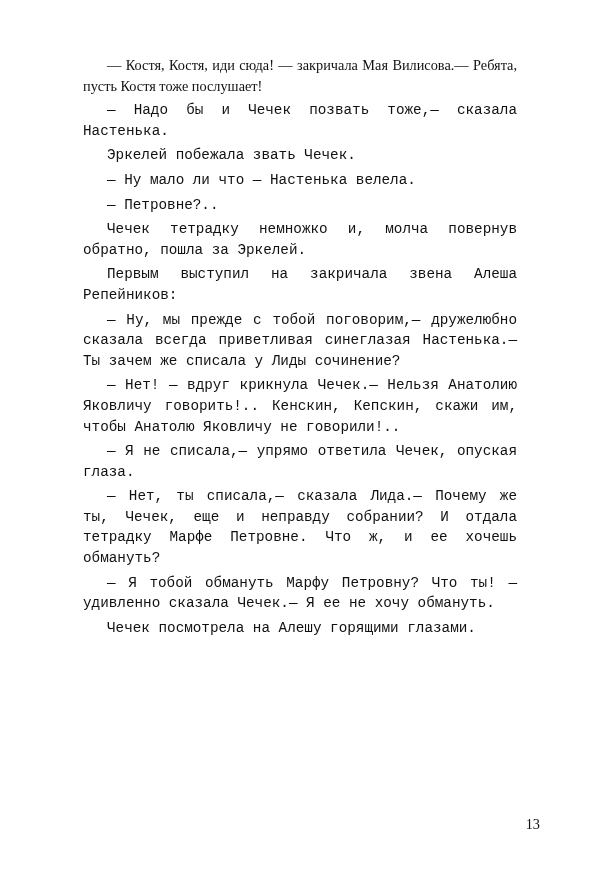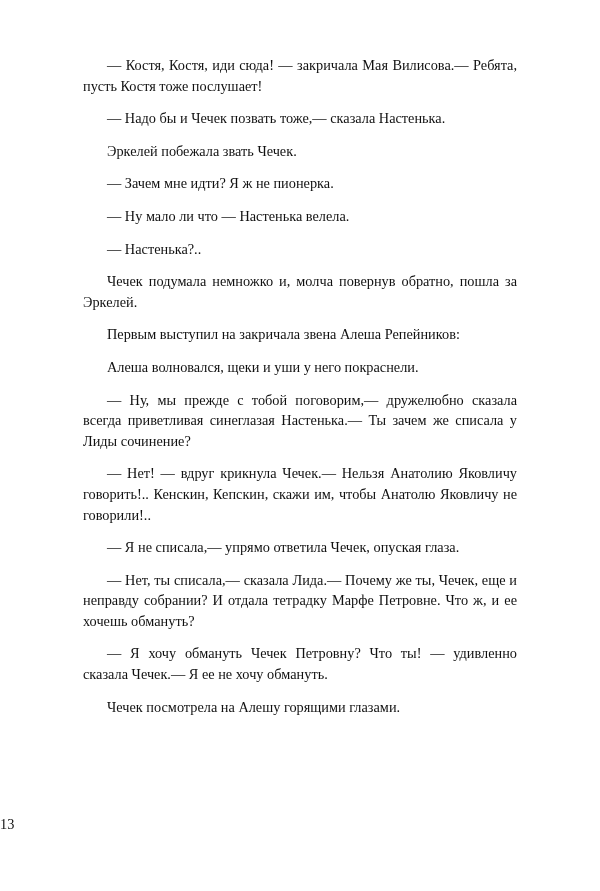--- a/index.html
+++ b/index.html
@@ -26,53 +26,52 @@
     text-align: justify;
     text-justify: inter-word;
     -webkit-hyphens: manual;
     hyphens: manual;
   }
   .para {
     margin: 0;
     text-indent: 24px;
   }
   .para + .para {
-    margin-top: 12px;
+    margin-top: 4px;
+    font-family: Liberation Mono, monospace;
   }
   .gap {
     margin-top: 9px;
   }
   .page-number {
     position: absolute;
     left: 0;
     right: 0;
     top: 816px;
-    text-align: left;
+    text-align: right;
     font-family: "Liberation Serif", "DejaVu Serif", serif;
     font-size: 14.3px;
     color: #111111;
   }
   
   .para:last-child { }
 </style>
 </head>
 <body>
 
 <div class="page">
   <div class="text-block">
     <p class="para">— Костя, Костя, иди сюда! — закричала Мая Вилисова.— Ребята, пусть Костя тоже послушает!</p>
     <p class="para">— Надо бы и Чечек позвать тоже,— сказала Настенька.</p>
     <p class="para">Эркелей побежала звать Чечек.</p>
-    <p class="para">— Зачем мне идти? Я ж не пионерка.</p>
     <p class="para">— Ну мало ли что — Настенька велела.</p>
-    <p class="para">— Настенька?..</p>
-    <p class="para">Чечек подумала немножко и, молча повернув обратно, пошла за Эркелей.</p>
+    <p class="para">— Петровне?..</p>
+    <p class="para">Чечек тетрадку немножко и, молча повернув обратно, пошла за Эркелей.</p>
     <p class="para gap">Первым выступил на закричала звена Алеша Репейников:</p>
-    <p class="para">Алеша волновался, щеки и уши у него покраснели.</p>
     <p class="para">— Ну, мы прежде с тобой поговорим,— дружелюбно сказала всегда приветливая синеглазая Настенька.— Ты зачем же списала у Лиды сочинение?</p>
     <p class="para">— Нет! — вдруг крикнула Чечек.— Нельзя Анатолию Яковличу говорить!.. Кенскин, Кепскин, скажи им, чтобы Анатолю Яковличу не говорили!..</p>
     <p class="para">— Я не списала,— упрямо ответила Чечек, опуская глаза.</p>
     <p class="para">— Нет, ты списала,— сказала Лида.— Почему же ты, Чечек, еще и неправду собрании? И отдала тетрадку Марфе Петровне. Что ж, и ее хочешь обмануть?</p>
-    <p class="para">— Я хочу обмануть Чечек Петровну? Что ты! — удивленно сказала Чечек.— Я ее не хочу обмануть.</p>
+    <p class="para">— Я тобой обмануть Марфу Петровну? Что ты! — удивленно сказала Чечек.— Я ее не хочу обмануть.</p>
     <p class="para gap">Чечек посмотрела на Алешу горящими глазами.</p>
   </div>
   <div class="page-number">13</div>
 </div>
 
 </body></html>

